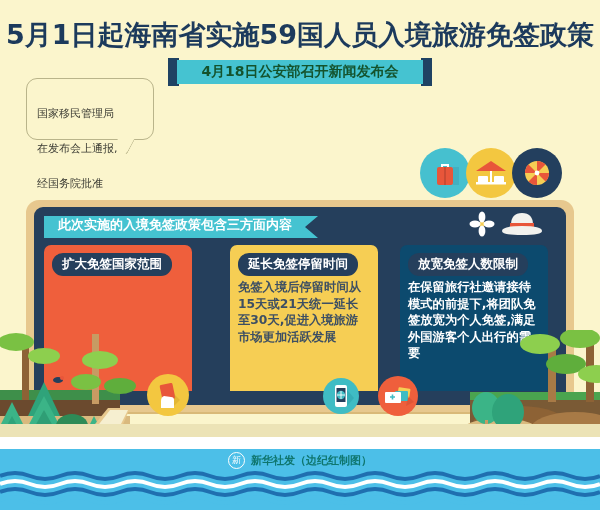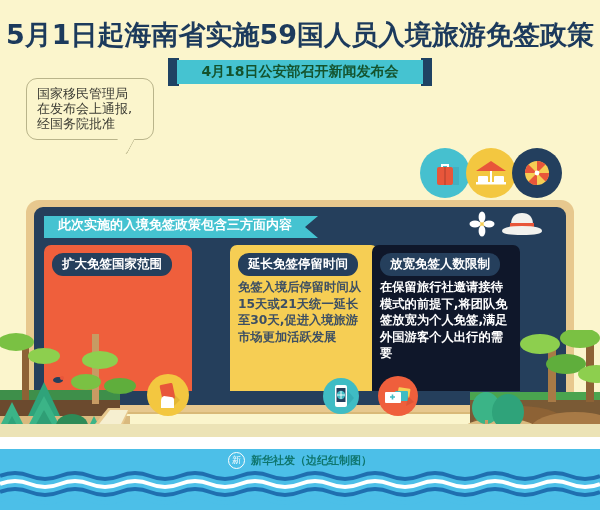--- a/index.html
+++ b/index.html
@@ -66,21 +66,21 @@
   
   .bubble{
     position:absolute; left:26px; top:78px;
     width:128px; height:62px;
     border:1.6px solid #b9b48a;
     border-radius:11px;
     background:#fbf5cc;
     padding:7px 8px 0 10px;
   }
   .bubble p{
-    font-size:13px; line-height:15px; color:#3b3b33; white-space:nowrap;
+    font-size:11px; line-height:15px; color:#3b3b33; white-space:nowrap;margin-top:20px;
   }
   .bubble .tail{
     position:absolute; left:86px; top:60px;
     width:18px; height:16px;
     background:#fbf5cc;
     border-right:1.6px solid #b9b48a;
     border-bottom:1.6px solid #b9b48a;
     border-bottom-right-radius:4px;
     transform:skewX(-28deg) ;
     clip-path:polygon(0 0,100% 0,100% 100%);
@@ -135,21 +135,21 @@
 
   
   .cards{ position:absolute; left:10px; top:38px; width:512px; }
   .card{
     position:absolute; top:0; width:148px; height:146px;
     border-radius:7px 7px 0 0;
     padding:8px 8px 0 8px;
   }
   .card.c1{ left:0;    background:#ef5f3c; }
   .card.c2{ left:186px; background:#f6ce54; }
-  .card.c3{ left:328px; background:#0f172a; }
+  .card.c3{ left:356px; background:#0c4a6e; }
 
   .ctitle{
     display:inline-block;
     background:#253f5c;
     color:#ffffff;
     font-size:12.5px; font-weight:bold;
     padding:3px 10px;
     border-radius:11px;
     white-space:nowrap;
     margin-bottom:3px;

